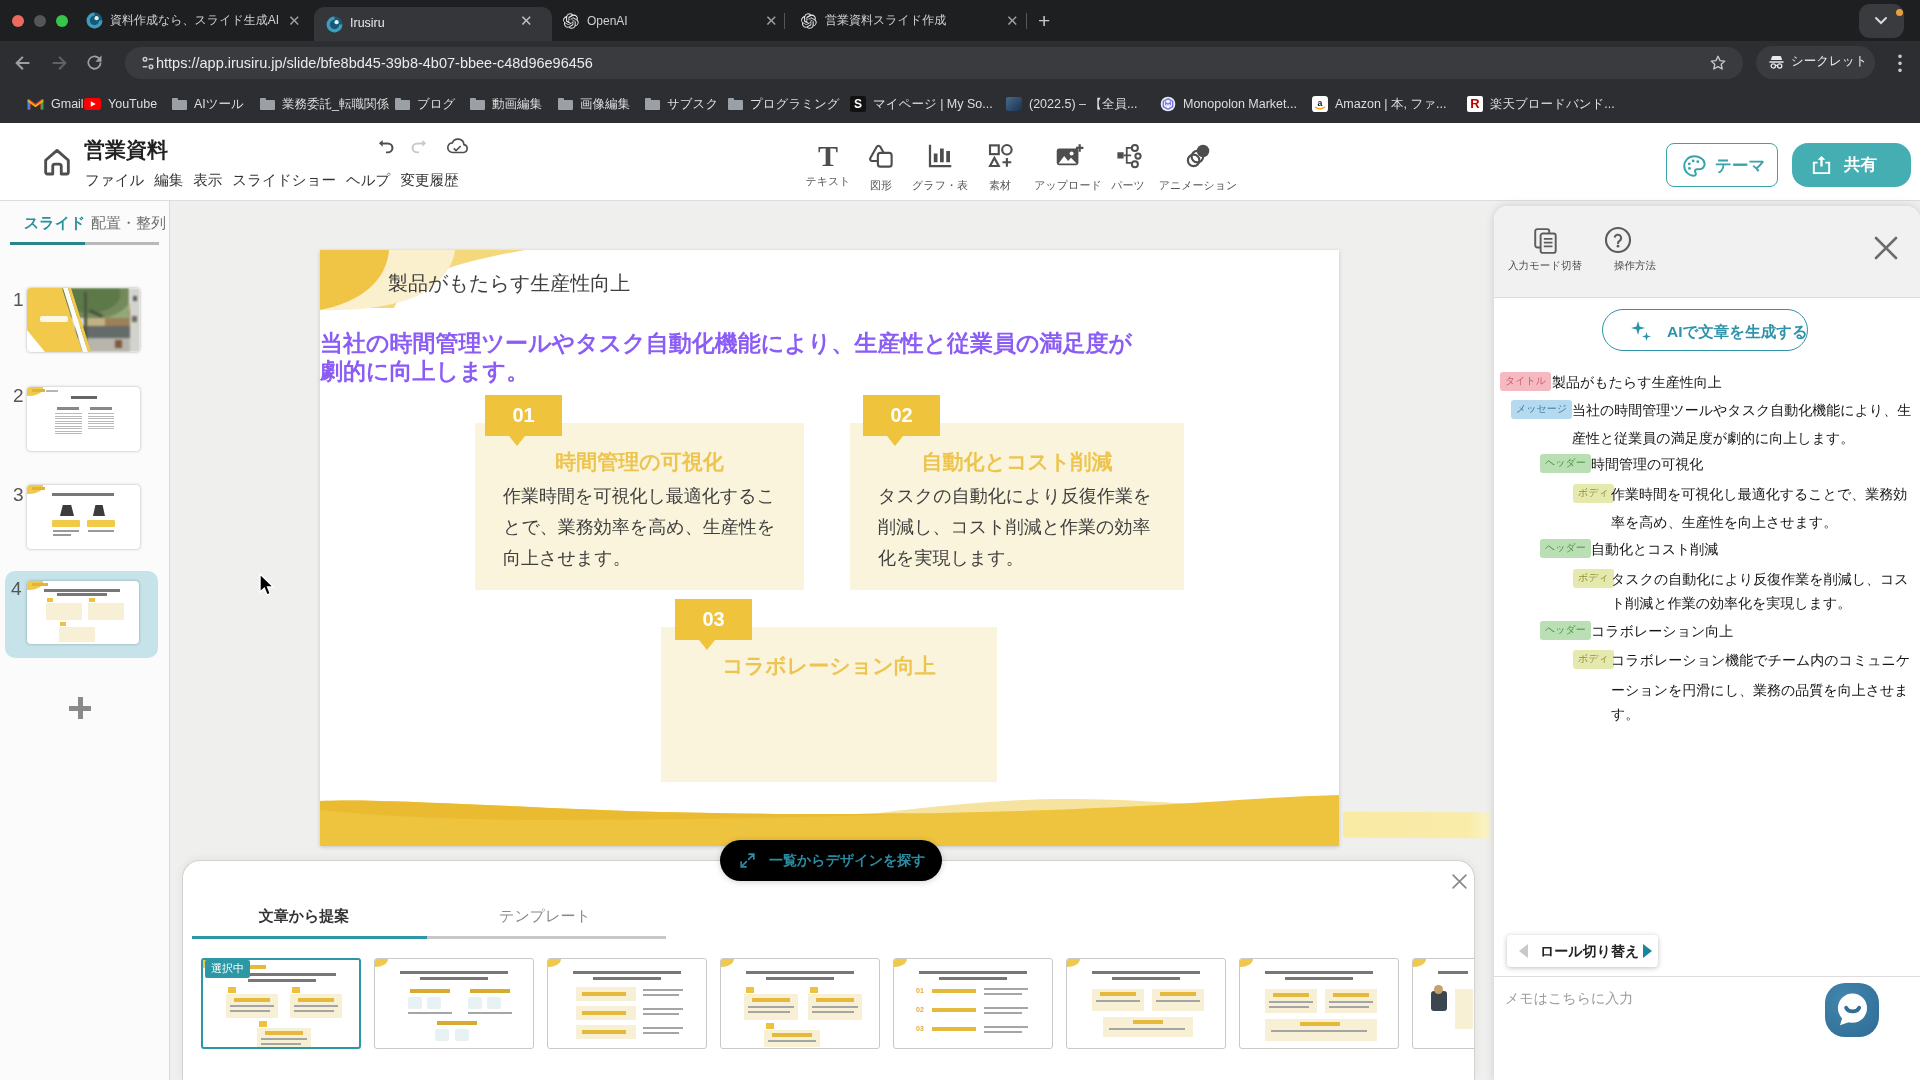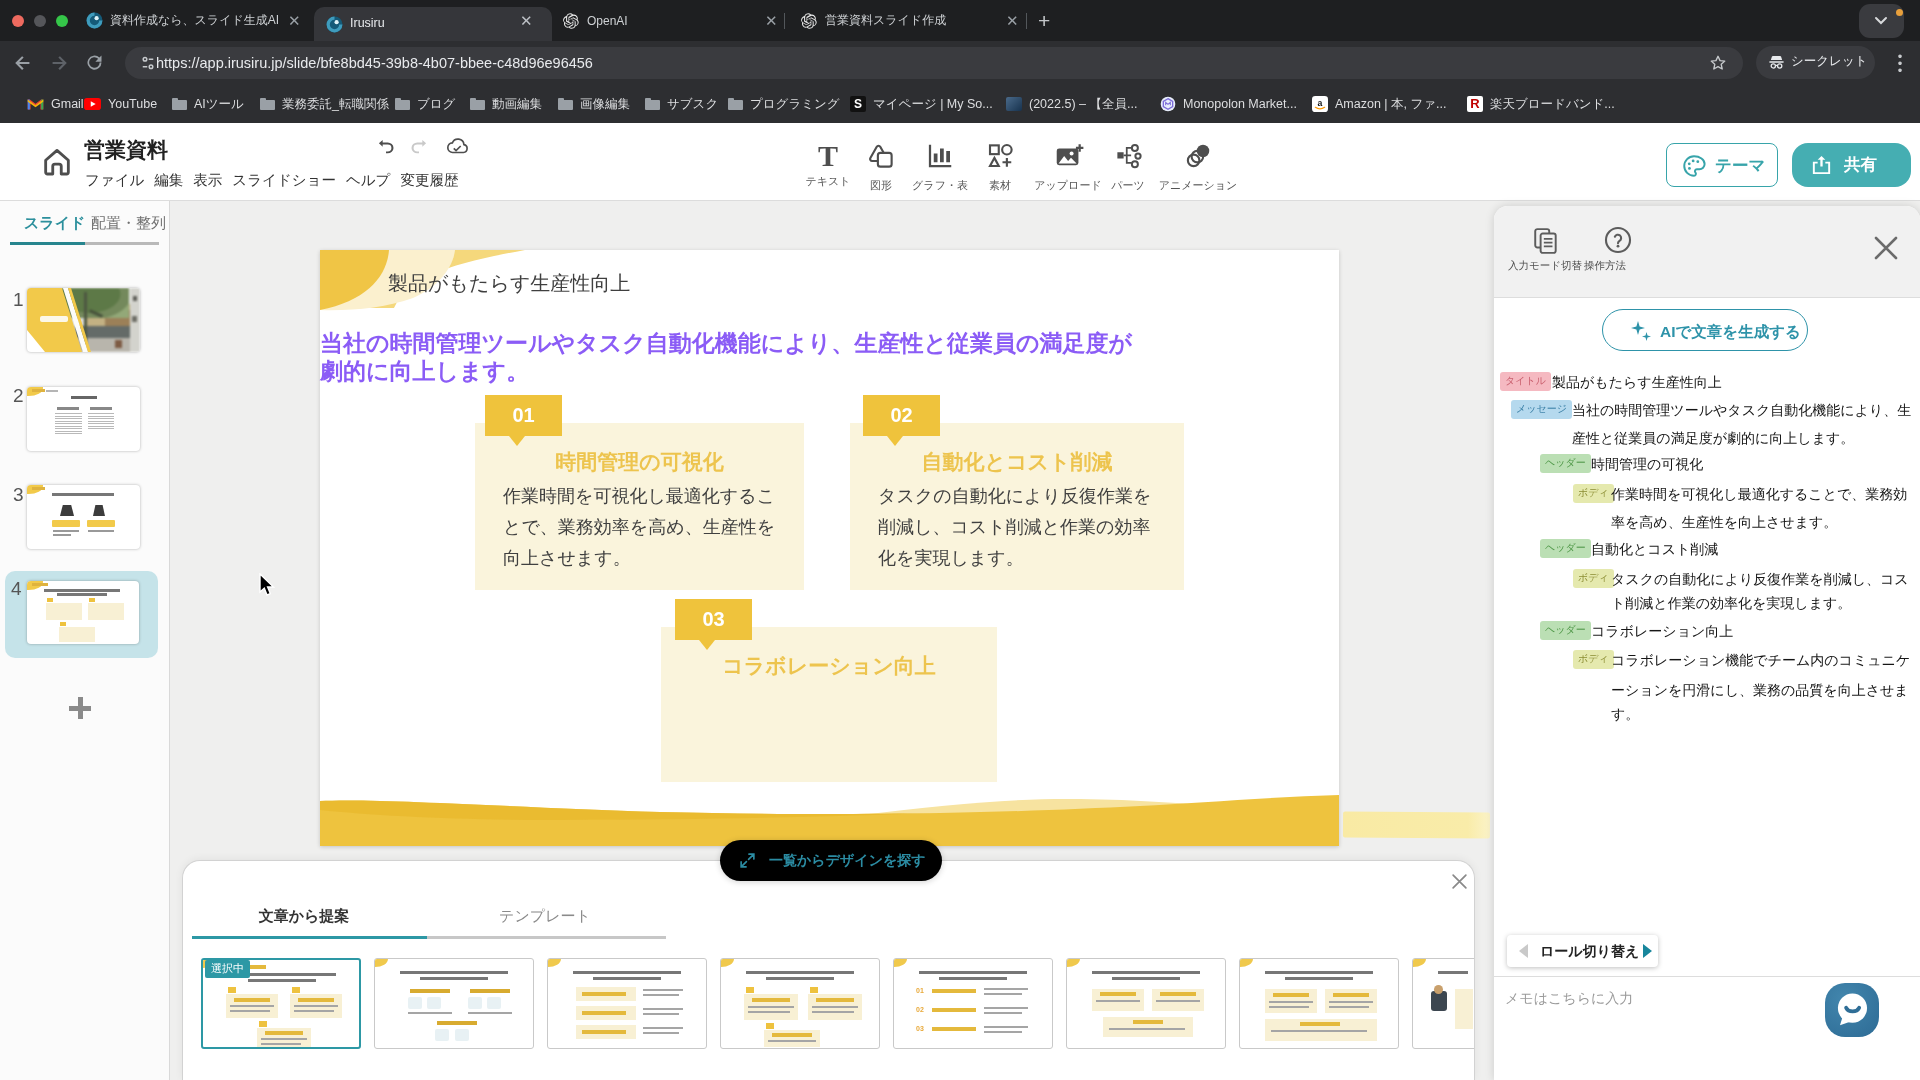--- a/index.html
+++ b/index.html
@@ -565,31 +565,31 @@
         <rect x="2" y="2" width="13" height="17" rx="2" fill="none" stroke="#5c5c5c" stroke-width="1.8"></rect>
         <rect x="7" y="6" width="14" height="18" rx="2" fill="#f1f1f1" stroke="#5c5c5c" stroke-width="1.8"></rect>
         <path d="M10 11h8M10 14.5h8M10 18h8" stroke="#5c5c5c" stroke-width="1.5"></path>
       </svg>
     <div class="abs" style="left:0;top:53px;width:102px;text-align:center;font-size:10.5px;color:#4e4e4e;white-space:nowrap">入力モード切替</div>
     <svg class="abs" style="left:110px;top:20px" width="28" height="28" viewBox="0 0 24 24">
         <circle cx="12" cy="12" r="10.3" fill="none" stroke="#5c5c5c" stroke-width="1.8"></circle>
         <path d="M9.3 9.2a2.8 2.8 0 1 1 4 3.5c-.8.6-1.3 1-1.3 2" fill="none" stroke="#5c5c5c" stroke-width="1.8" stroke-linecap="round"></path>
         <circle cx="12" cy="17.3" r="1.2" fill="#5c5c5c"></circle>
       </svg>
-    <div class="abs" style="left:90px;top:53px;width:72px;text-align:left;font-size:10.5px;color:#4e4e4e;white-space:nowrap">操作方法</div>
+    <div class="abs" style="left:90px;top:53px;width:72px;text-align:right;font-size:10.5px;color:#4e4e4e;white-space:nowrap">操作方法</div>
     <svg class="abs" style="left:380px;top:30px" width="24" height="24" viewBox="0 0 24 24">
         <path d="M2 2 L22 22 M22 2 L2 22" stroke="#6b6b6b" stroke-width="2.6" stroke-linecap="round"></path>
       </svg>
   </div>
   <div class="abs" style="left:108px;top:103px;width:206px;height:42px;border:1.5px solid #2e93a9;border-radius:21px;background:#fff">
     <svg class="abs" style="left:26px;top:9px" width="24" height="24" viewBox="0 0 24 24">
         <path d="M9 2l1.6 5.4L16 9l-5.4 1.6L9 16l-1.6-5.4L2 9l5.4-1.6z" fill="#2e93a9"></path>
         <path d="M17.5 13l1 3.5 3.5 1-3.5 1-1 3.5-1-3.5-3.5-1 3.5-1z" fill="#2e93a9"></path>
       </svg>
-    <span class="abs" style="left:57px;top:12px;font-size:15.5px;font-weight:bold;color:#2e93a9;white-space:nowrap">AIで文章を生成する</span>
+    <span class="abs" style="left:64px;top:12px;font-size:15.5px;font-weight:bold;color:#2e93a9;white-space:nowrap">AIで文章を生成する</span>
   </div>
 
   <span class="tag t-pink abs" style="left:6px;top:166px">タイトル</span>
   <div class="rline abs" style="left:58px;top:162px">製品がもたらす生産性向上</div>
   <span class="tag t-blue abs" style="left:17px;top:194px">メッセージ</span>
   <div class="rline abs" style="left:78px;top:190px">当社の時間管理ツールやタスク自動化機能により、生</div>
   <div class="rline abs" style="left:78px;top:218px">産性と従業員の満足度が劇的に向上します。</div>
   <span class="tag t-green abs" style="left:46px;top:248px">ヘッダー</span>
   <div class="rline abs" style="left:97px;top:244px">時間管理の可視化</div>
   <span class="tag t-olive abs" style="left:79px;top:278px">ボディ</span>

